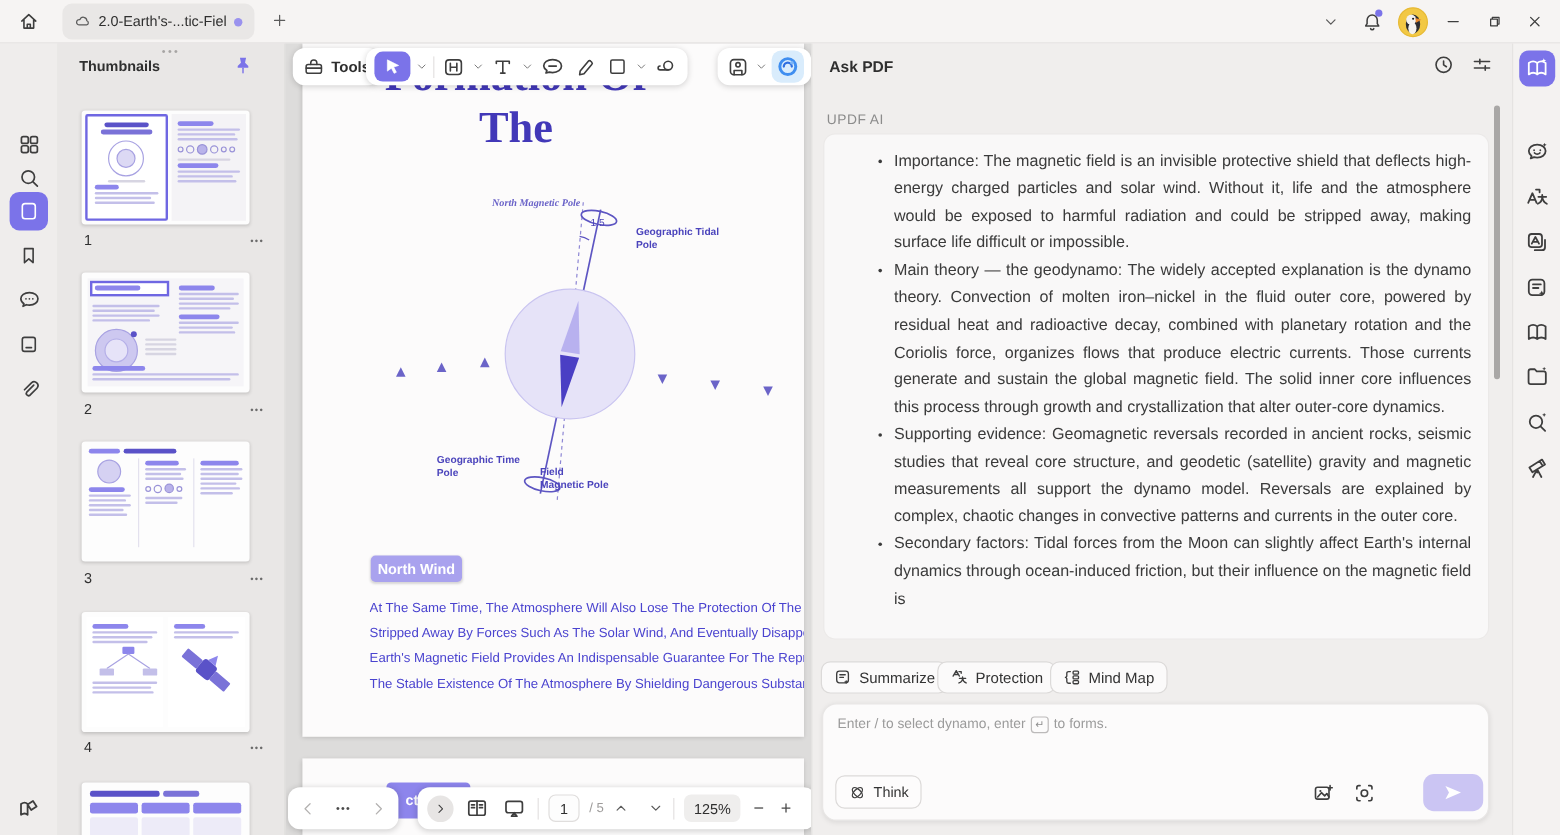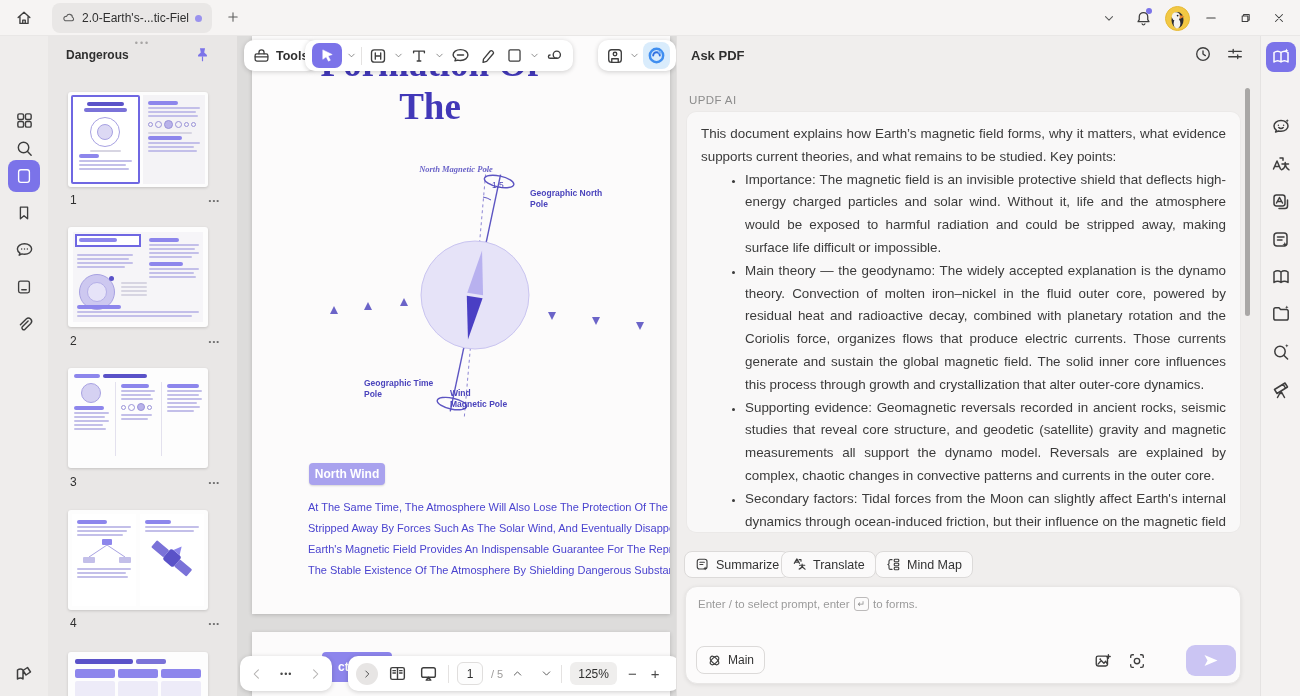--- a/index.html
+++ b/index.html
@@ -50,21 +50,21 @@
   .mdotrow{display:flex;gap:2px;align-items:center;margin:3px 0;}
   .mdot{width:5px;height:5px;border-radius:50%;border:1px solid #9a93d8;}
 
   
   #docarea{left:238px;top:36px;width:438px;height:660px;background:#dddcdb;overflow:hidden;z-index:10;}
   #page1{position:absolute;left:14px;top:0;width:418px;height:578px;background:#fcfbfb;box-shadow:0 1px 4px rgba(0,0,0,.18);overflow:hidden;}
   #page2{position:absolute;left:14px;top:596px;width:418px;height:64px;background:#fcfbfb;box-shadow:0 1px 4px rgba(0,0,0,.18);}
   .doc-title1{left:48px;top:6px;width:260px;text-align:center;font-family:"Liberation Serif",serif;font-weight:bold;font-size:37px;color:#4238b8;}
   .doc-title2{left:48px;top:60px;width:304px;text-align:center;font-family:"Liberation Serif",serif;font-style:italic;font-size:30px;color:#4238b8;}
   .dlabel{position:absolute;font-size:8.5px;font-weight:bold;color:#4b44bc;line-height:10.5px;}
-  .dlabel.serifit{font-family:"Liberation Serif",serif;font-style:italic;color:#6a63c8;text-align:center;}
+  .dlabel.serifit{font-family:"Liberation Serif",serif;font-style:italic;color:#6a63c8;text-align:left;}
   #solar-badge{left:57px;top:427px;width:76px;height:22px;background:#a9a2ee;border-radius:4px;color:#fff;font-weight:bold;font-size:12px;display:flex;align-items:center;justify-content:center;box-shadow:0 1px 2px rgba(0,0,0,.15);}
   .bodyline{position:absolute;left:56px;width:362px;font-size:11px;color:#4a43cf;white-space:nowrap;overflow:hidden;}
   #p2badge{position:absolute;left:70px;top:20px;width:70px;height:30px;background:#8d85ec;border-radius:4px;color:#fff;font-weight:bold;font-size:12px;line-height:30px;text-indent:16px;}
 
   
   .float{position:absolute;background:#fff;border-radius:10px;box-shadow:0 1px 5px rgba(0,0,0,.18);display:flex;align-items:center;z-index:20;}
   #ftop1{left:6px;top:4px;height:31px;padding:0 9px;gap:6px;}
   #ftop1 .lbl{font-size:12.5px;font-weight:bold;color:#2f2f2f;}
   #ftop2{left:67px;top:4px;height:31px;padding:0 7px;gap:5px;}
   #ftop3{left:360px;top:4px;height:31px;padding:0 6px;gap:4px;}
@@ -243,21 +243,21 @@
         <span>
           <svg class="ic" width="20" height="20" viewBox="0 0 20 20">
             <path d="M3.5 15 V6 c2 -1.4 4 -1.4 5.5 0 V15 c-1.5 -1.4 -3.5 -1.4 -5.5 0 z M9 6.5 l4.5 -3 3 4.5 -4.5 3 z"></path>
           </svg>
         </span>
       </div>
   </div>
 
   <div id="thumbpanel" class="abs">
     <div id="tp-handle" class="abs">•••</div>
-    <div id="tp-title" class="abs">Dangerous</div>
+    <div id="tp-title" class="abs">Thumbnails</div>
     <div id="tp-pin" class="abs">
         <svg width="17" height="17" viewBox="0 0 20 20" fill="#7b73e9">
           <path d="M7 2.5 h6 l-1 5 3.2 3 v1.8 H4.8 v-1.8 l3.2 -3 z"></path>
           <rect x="9.3" y="12" width="1.4" height="6" rx="0.7"></rect>
         </svg>
       </div>
 
     <div class="thumb" style="top:56px;height:95px;display:flex;padding:3px;gap:3px">
       <div class="mpage" style="border:2px solid #6f67e2;border-radius:2px;padding:4px 6px">
         <div class="mbd" style="width:70%;margin:1px auto"></div>
@@ -484,24 +484,24 @@
             <polygon points="388,178 384,170 392,170"></polygon>
           </g>
 
           <circle cx="223" cy="143" r="54" fill="#e6e3f8" stroke="#c9c4f0" stroke-width="1"></circle>
           <g transform="rotate(9 223 143)">
             <polygon points="223,98 231,142 215,142" fill="#b8b1ef"></polygon>
             <polygon points="223,188 231,145 215,145" fill="#4a3fc4"></polygon>
           </g>
         </svg>
         <div class="dlabel serifit" style="left:158px;top:12px;width:92px">North Magnetic Pole</div>
-        <div class="dlabel" style="left:278px;top:36px;width:78px">Geographic North Pole</div>
+        <div class="dlabel" style="left:278px;top:36px;width:78px">Geographic Tidal Pole</div>
         <div class="dlabel" style="left:240px;top:28px;font-weight:normal;color:#4b44b8">1.5</div>
         <div class="dlabel" style="left:112px;top:226px;width:76px">Geographic Time Pole</div>
-        <div class="dlabel" style="left:198px;top:236px;width:58px">Wind Magnetic Pole</div>
+        <div class="dlabel" style="left:198px;top:236px;width:58px">Field Magnetic Pole</div>
       </div>
 
       <div id="solar-badge" class="abs">North Wind</div>
       <div class="bodyline" style="top:465px">At The Same Time, The Atmosphere Will Also Lose The Protection Of The Magneti</div>
       <div class="bodyline" style="top:486px">Stripped Away By Forces Such As The Solar Wind, And Eventually Disappear. It C</div>
       <div class="bodyline" style="top:507px">Earth's Magnetic Field Provides An Indispensable Guarantee For The Reproductio</div>
       <div class="bodyline" style="top:528px">The Stable Existence Of The Atmosphere By Shielding Dangerous Substances Su</div>
     </div>
 
     <div id="page2">
@@ -684,21 +684,20 @@
       <span>
           <svg class="ic" width="18" height="18" viewBox="0 0 20 20">
             <path d="M3 7 h14 M3 13 h14"></path>
             <path d="M8 5 v4 M13 11 v4"></path>
           </svg>
         </span>
     </div>
     <div id="ap-provider" class="abs">UPDF AI</div>
 
     <div id="ai-card" class="abs">
-      <p>This document explains how Earth’s magnetic field forms, why it matters, what evidence supports current theories, and what remains to be studied. Key points:</p>
       <ul>
         <li>Importance: The magnetic field is an invisible protective shield that deflects high-energy charged particles and solar wind. Without it, life and the atmosphere would be exposed to harmful radiation and could be stripped away, making surface life difficult or impossible.</li>
         <li>Main theory — the geodynamo: The widely accepted explanation is the dynamo theory. Convection of molten iron–nickel in the fluid outer core, powered by residual heat and radioactive decay, combined with planetary rotation and the Coriolis force, organizes flows that produce electric currents. Those currents generate and sustain the global magnetic field. The solid inner core influences this process through growth and crystallization that alter outer-core dynamics.</li>
         <li>Supporting evidence: Geomagnetic reversals recorded in ancient rocks, seismic studies that reveal core structure, and geodetic (satellite) gravity and magnetic measurements all support the dynamo model. Reversals are explained by complex, chaotic changes in convective patterns and currents in the outer core.</li>
         <li>Secondary factors: Tidal forces from the Moon can slightly affect Earth's internal dynamics through ocean-induced friction, but their influence on the magnetic field is</li>
       </ul>
     </div>
     <div id="ap-scroll" class="abs"></div>
 
     <div class="chip" style="left:7px">
@@ -712,48 +711,48 @@
       <span>Summarize</span>
     </div>
     <div class="chip" style="left:104px">
       <span>
           <svg class="ic" width="15" height="15" viewBox="0 0 20 20">
             <path d="M3 8.5 L6.5 2.5 L10 8.5 M4.2 6.8 h4.6"></path>
             <path d="M10 11 h7 M13.5 11 c0 2.5 -1.8 4.5 -4 5.2 M13.5 11 c.3 2.3 2 4.3 4 5.2 M13.5 9.5 V11"></path>
             <path d="M9.5 3.5 h2.5 v2"></path>
           </svg>
         </span>
-      <span>Translate</span>
+      <span>Protection</span>
     </div>
     <div class="chip" style="left:198px">
       <span>
           <svg class="ic" width="15" height="15" viewBox="0 0 20 20">
             <path d="M8 3.5 H6 a2 2 0 0 0 -2 2 V8.5 a2 2 0 0 1 -1.5 1.5 a2 2 0 0 1 1.5 1.5 V14.5 a2 2 0 0 0 2 2 h2"></path>
             <rect x="11" y="3" width="6" height="3.4" rx="1"></rect>
             <rect x="11" y="8.3" width="6" height="3.4" rx="1"></rect>
             <rect x="11" y="13.6" width="6" height="3.4" rx="1"></rect>
           </svg>
         </span>
       <span>Mind Map</span>
     </div>
 
     <div id="ap-input" class="abs">
       <div id="ap-ph">
-        <span>Enter / to select prompt, enter</span>
+        <span>Enter / to select dynamo, enter</span>
         <span class="key">↵</span>
         <span>to forms.</span>
       </div>
       <div id="think-chip">
         <span>
             <svg class="ic" width="15" height="15" viewBox="0 0 20 20">
               <ellipse cx="10" cy="10" rx="7" ry="3.6" transform="rotate(45 10 10)"></ellipse>
               <ellipse cx="10" cy="10" rx="7" ry="3.6" transform="rotate(-45 10 10)"></ellipse>
             </svg>
           </span>
-        <span>Main</span>
+        <span>Think</span>
       </div>
       <span class="in-ic" style="right:128px">
           <svg class="ic" width="18" height="18" viewBox="0 0 20 20">
             <rect x="2.5" y="4.5" width="12.5" height="11" rx="2"></rect>
             <path d="M4.5 13.5 l3.5 -4 3 3 2 -2.2 2 3.2"></path>
             <circle cx="7" cy="8" r="1" fill="#3e3e3e" stroke="none"></circle>
             <path d="M16 3 v4 M14 5 h4"></path>
           </svg>
         </span>
       <span class="in-ic" style="right:94px">

